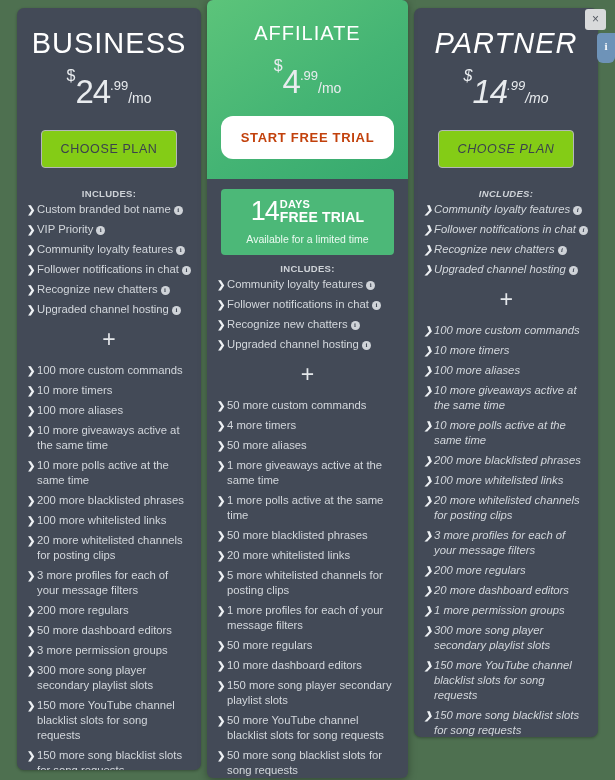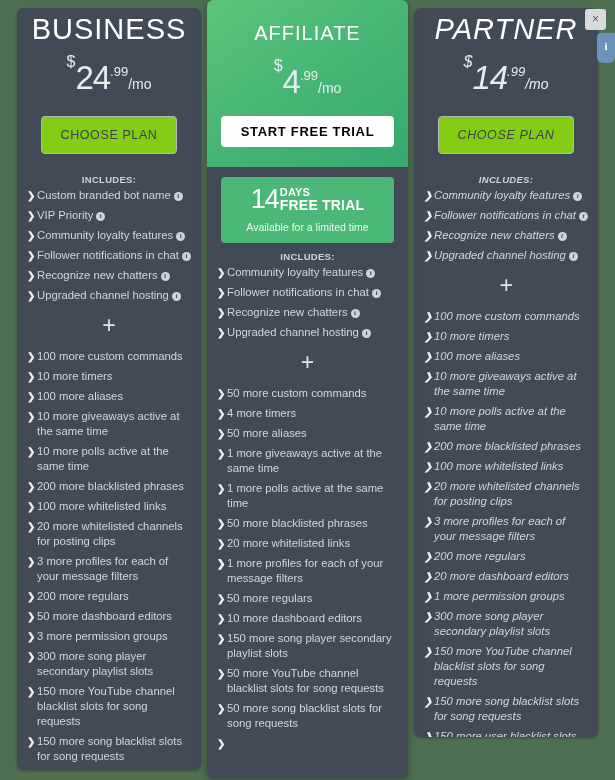--- a/index.html
+++ b/index.html
@@ -19,21 +19,21 @@
     border-radius:7px;
     box-shadow:0 1px 3px rgba(0,0,0,.30);
     overflow:hidden;
   }
   .card-business{left:17px;top:8px;width:184px;height:762px;}
   .card-partner{left:414px;top:8px;width:184px;height:729px;font-style:italic;}
   .card-affiliate{left:207px;top:0px;width:201px;height:778px;z-index:5;
                   border-radius:6px;box-shadow:0 2px 8px rgba(0,0,0,.35);}
 
   
-  .head{padding:4px 14px 0;text-align:center;}
+  .head{padding:18px 14px 0;text-align:center;}
   .head-green{
     background:linear-gradient(145deg,#5cc47a 0%,#44b474 55%,#36a96e 100%);
     padding:16px 14px 20px;text-align:center;
   }
   .plan-name{
     color:#ffffff;font-weight:300;letter-spacing:1px;
     font-size:29px;line-height:34px;margin:0;
   }
   .plan-name.big{font-size:20px;}
   .price{color:#e9ecef;margin-top:8px;line-height:1;white-space:nowrap;}
@@ -47,24 +47,24 @@
     display:block;margin:22px 10px 16px;
     background:#84cc16;color:#3b424d;
     border:1px solid #b4b7b9;border-radius:4px;
     font-size:12.5px;letter-spacing:.6px;
     text-align:center;padding:11px 0;
     font-family:"Liberation Sans", sans-serif;
     cursor:pointer;width:calc(100% - 20px);box-sizing:border-box;
   }
   .cta-white{
     display:block;margin:18px 0 0;
-    background:#ffffff;color:#000000;
-    border:none;border-radius:4px;
+    background:#ffffff;color:#c2410c;
+    border:none;border-radius:12px;
     font-size:13px;letter-spacing:.7px;font-weight:700;
-    text-align:center;padding:8px 0;width:100%;
+    text-align:center;padding:14px 0;width:100%;
     font-family:"Liberation Sans", sans-serif;cursor:pointer;
     box-sizing:border-box;
   }
 
   
   .trial-wrap{padding:10px 14px 4px;}
   .trial{
     background:#4cb878;border-radius:4px;text-align:center;
     padding:9px 6px 10px;color:#ffffff;
   }
@@ -191,21 +191,21 @@
         </div>
       <div class="plus">+</div>
       <div>
           <div class="feat"><span class="chev">❯</span><span class="txt">50 more custom commands</span></div>
           <div class="feat"><span class="chev">❯</span><span class="txt">4 more timers</span></div>
           <div class="feat"><span class="chev">❯</span><span class="txt">50 more aliases</span></div>
           <div class="feat"><span class="chev">❯</span><span class="txt">1 more giveaways active at the same time</span></div>
           <div class="feat"><span class="chev">❯</span><span class="txt">1 more polls active at the same time</span></div>
           <div class="feat"><span class="chev">❯</span><span class="txt">50 more blacklisted phrases</span></div>
           <div class="feat"><span class="chev">❯</span><span class="txt">20 more whitelisted links</span></div>
-          <div class="feat"><span class="chev">❯</span></div>
+          <div class="feat"><span class="chev">❯</span><span class="txt">5 more whitelisted channels for posting clips</span></div>
           <div class="feat"><span class="chev">❯</span><span class="txt">1 more profiles for each of your message filters</span></div>
           <div class="feat"><span class="chev">❯</span><span class="txt">50 more regulars</span></div>
           <div class="feat"><span class="chev">❯</span><span class="txt">10 more dashboard editors</span></div>
           <div class="feat"><span class="chev">❯</span><span class="txt">150 more song player secondary playlist slots</span></div>
           <div class="feat"><span class="chev">❯</span><span class="txt">50 more YouTube channel blacklist slots for song requests</span></div>
           <div class="feat"><span class="chev">❯</span><span class="txt">50 more song blacklist slots for song requests</span></div>
           <div class="feat">
             <span class="chev">❯</span>
           </div>
         </div>

